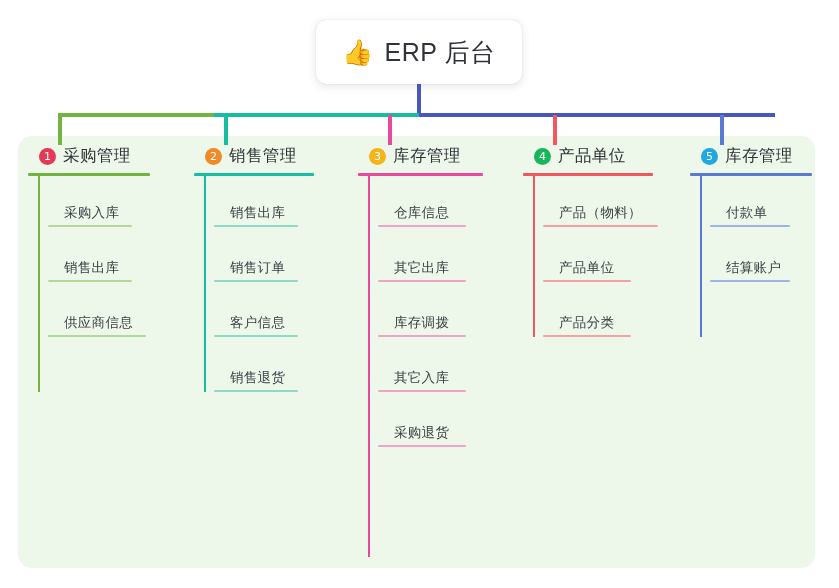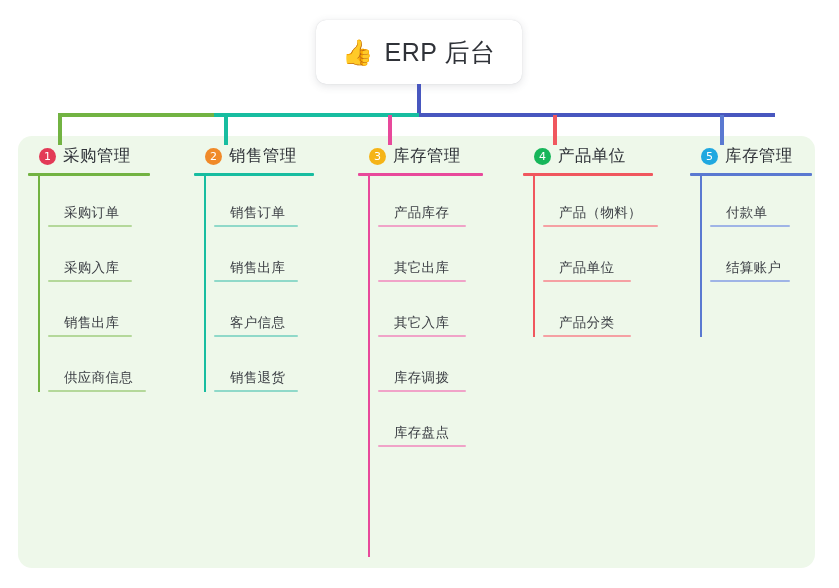--- a/index.html
+++ b/index.html
@@ -185,24 +185,20 @@
   <div id="branches">
       <div class="branch" style="left: 28px; width: 150px;">
         <div class="branch-head">
           <span class="badge" style="background: rgb(227, 58, 87);">1</span>
           <span class="branch-label">采购管理</span>
         </div>
         <div class="branch-rule" style="width: 122px; background: rgb(114, 179, 66);"></div>
         <div class="leaves">
           <div class="spine" style="background: rgb(114, 179, 66); top: 0px; height: 216px;"></div>
           <div class="leaf">
-            <span class="leaf-text">采购订单</span>
-            <div class="leaf-rule" style="width: 84px; background: rgb(180, 216, 154);"></div>
-          </div>
-          <div class="leaf">
             <span class="leaf-text">采购入库</span>
             <div class="leaf-rule" style="width: 84px; background: rgb(180, 216, 154);"></div>
           </div>
           <div class="leaf">
             <span class="leaf-text">销售出库</span>
             <div class="leaf-rule" style="width: 84px; background: rgb(180, 216, 154);"></div>
           </div>
           <div class="leaf">
             <span class="leaf-text">供应商信息</span>
             <div class="leaf-rule" style="width: 98px; background: rgb(180, 216, 154);"></div>
@@ -211,63 +207,63 @@
       </div>
       <div class="branch" style="left: 194px; width: 150px;">
         <div class="branch-head">
           <span class="badge" style="background: rgb(240, 138, 41);">2</span>
           <span class="branch-label">销售管理</span>
         </div>
         <div class="branch-rule" style="width: 120px; background: rgb(23, 189, 160);"></div>
         <div class="leaves">
           <div class="spine" style="background: rgb(23, 189, 160); top: 0px; height: 216px;"></div>
           <div class="leaf">
+            <span class="leaf-text">销售出库</span>
+            <div class="leaf-rule" style="width: 84px; background: rgb(143, 217, 201);"></div>
+          </div>
+          <div class="leaf">
             <span class="leaf-text">销售订单</span>
             <div class="leaf-rule" style="width: 84px; background: rgb(143, 217, 201);"></div>
           </div>
           <div class="leaf">
-            <span class="leaf-text">销售出库</span>
-            <div class="leaf-rule" style="width: 84px; background: rgb(143, 217, 201);"></div>
-          </div>
-          <div class="leaf">
             <span class="leaf-text">客户信息</span>
             <div class="leaf-rule" style="width: 84px; background: rgb(143, 217, 201);"></div>
           </div>
           <div class="leaf">
             <span class="leaf-text">销售退货</span>
             <div class="leaf-rule" style="width: 84px; background: rgb(143, 217, 201);"></div>
           </div>
         </div>
       </div>
       <div class="branch" style="left: 358px; width: 155px;">
         <div class="branch-head">
           <span class="badge" style="background: rgb(245, 180, 23);">3</span>
           <span class="branch-label">库存管理</span>
         </div>
         <div class="branch-rule" style="width: 125px; background: rgb(232, 73, 155);"></div>
         <div class="leaves">
           <div class="spine" style="background: rgb(232, 73, 155); top: 0px; height: 381px;"></div>
           <div class="leaf">
-            <span class="leaf-text">产品库存</span>
+            <span class="leaf-text">仓库信息</span>
             <div class="leaf-rule" style="width: 88px; background: rgb(240, 163, 200);"></div>
           </div>
           <div class="leaf">
             <span class="leaf-text">其它出库</span>
             <div class="leaf-rule" style="width: 88px; background: rgb(240, 163, 200);"></div>
           </div>
           <div class="leaf">
+            <span class="leaf-text">库存调拨</span>
+            <div class="leaf-rule" style="width: 88px; background: rgb(240, 163, 200);"></div>
+          </div>
+          <div class="leaf">
             <span class="leaf-text">其它入库</span>
             <div class="leaf-rule" style="width: 88px; background: rgb(240, 163, 200);"></div>
           </div>
           <div class="leaf">
-            <span class="leaf-text">库存调拨</span>
-            <div class="leaf-rule" style="width: 88px; background: rgb(240, 163, 200);"></div>
-          </div>
-          <div class="leaf">
-            <span class="leaf-text">库存盘点</span>
+            <span class="leaf-text">采购退货</span>
             <div class="leaf-rule" style="width: 88px; background: rgb(240, 163, 200);"></div>
           </div>
         </div>
       </div>
       <div class="branch" style="left: 523px; width: 160px;">
         <div class="branch-head">
           <span class="badge" style="background: rgb(23, 182, 90);">4</span>
           <span class="branch-label">产品单位</span>
         </div>
         <div class="branch-rule" style="width: 130px; background: rgb(240, 87, 94);"></div>

